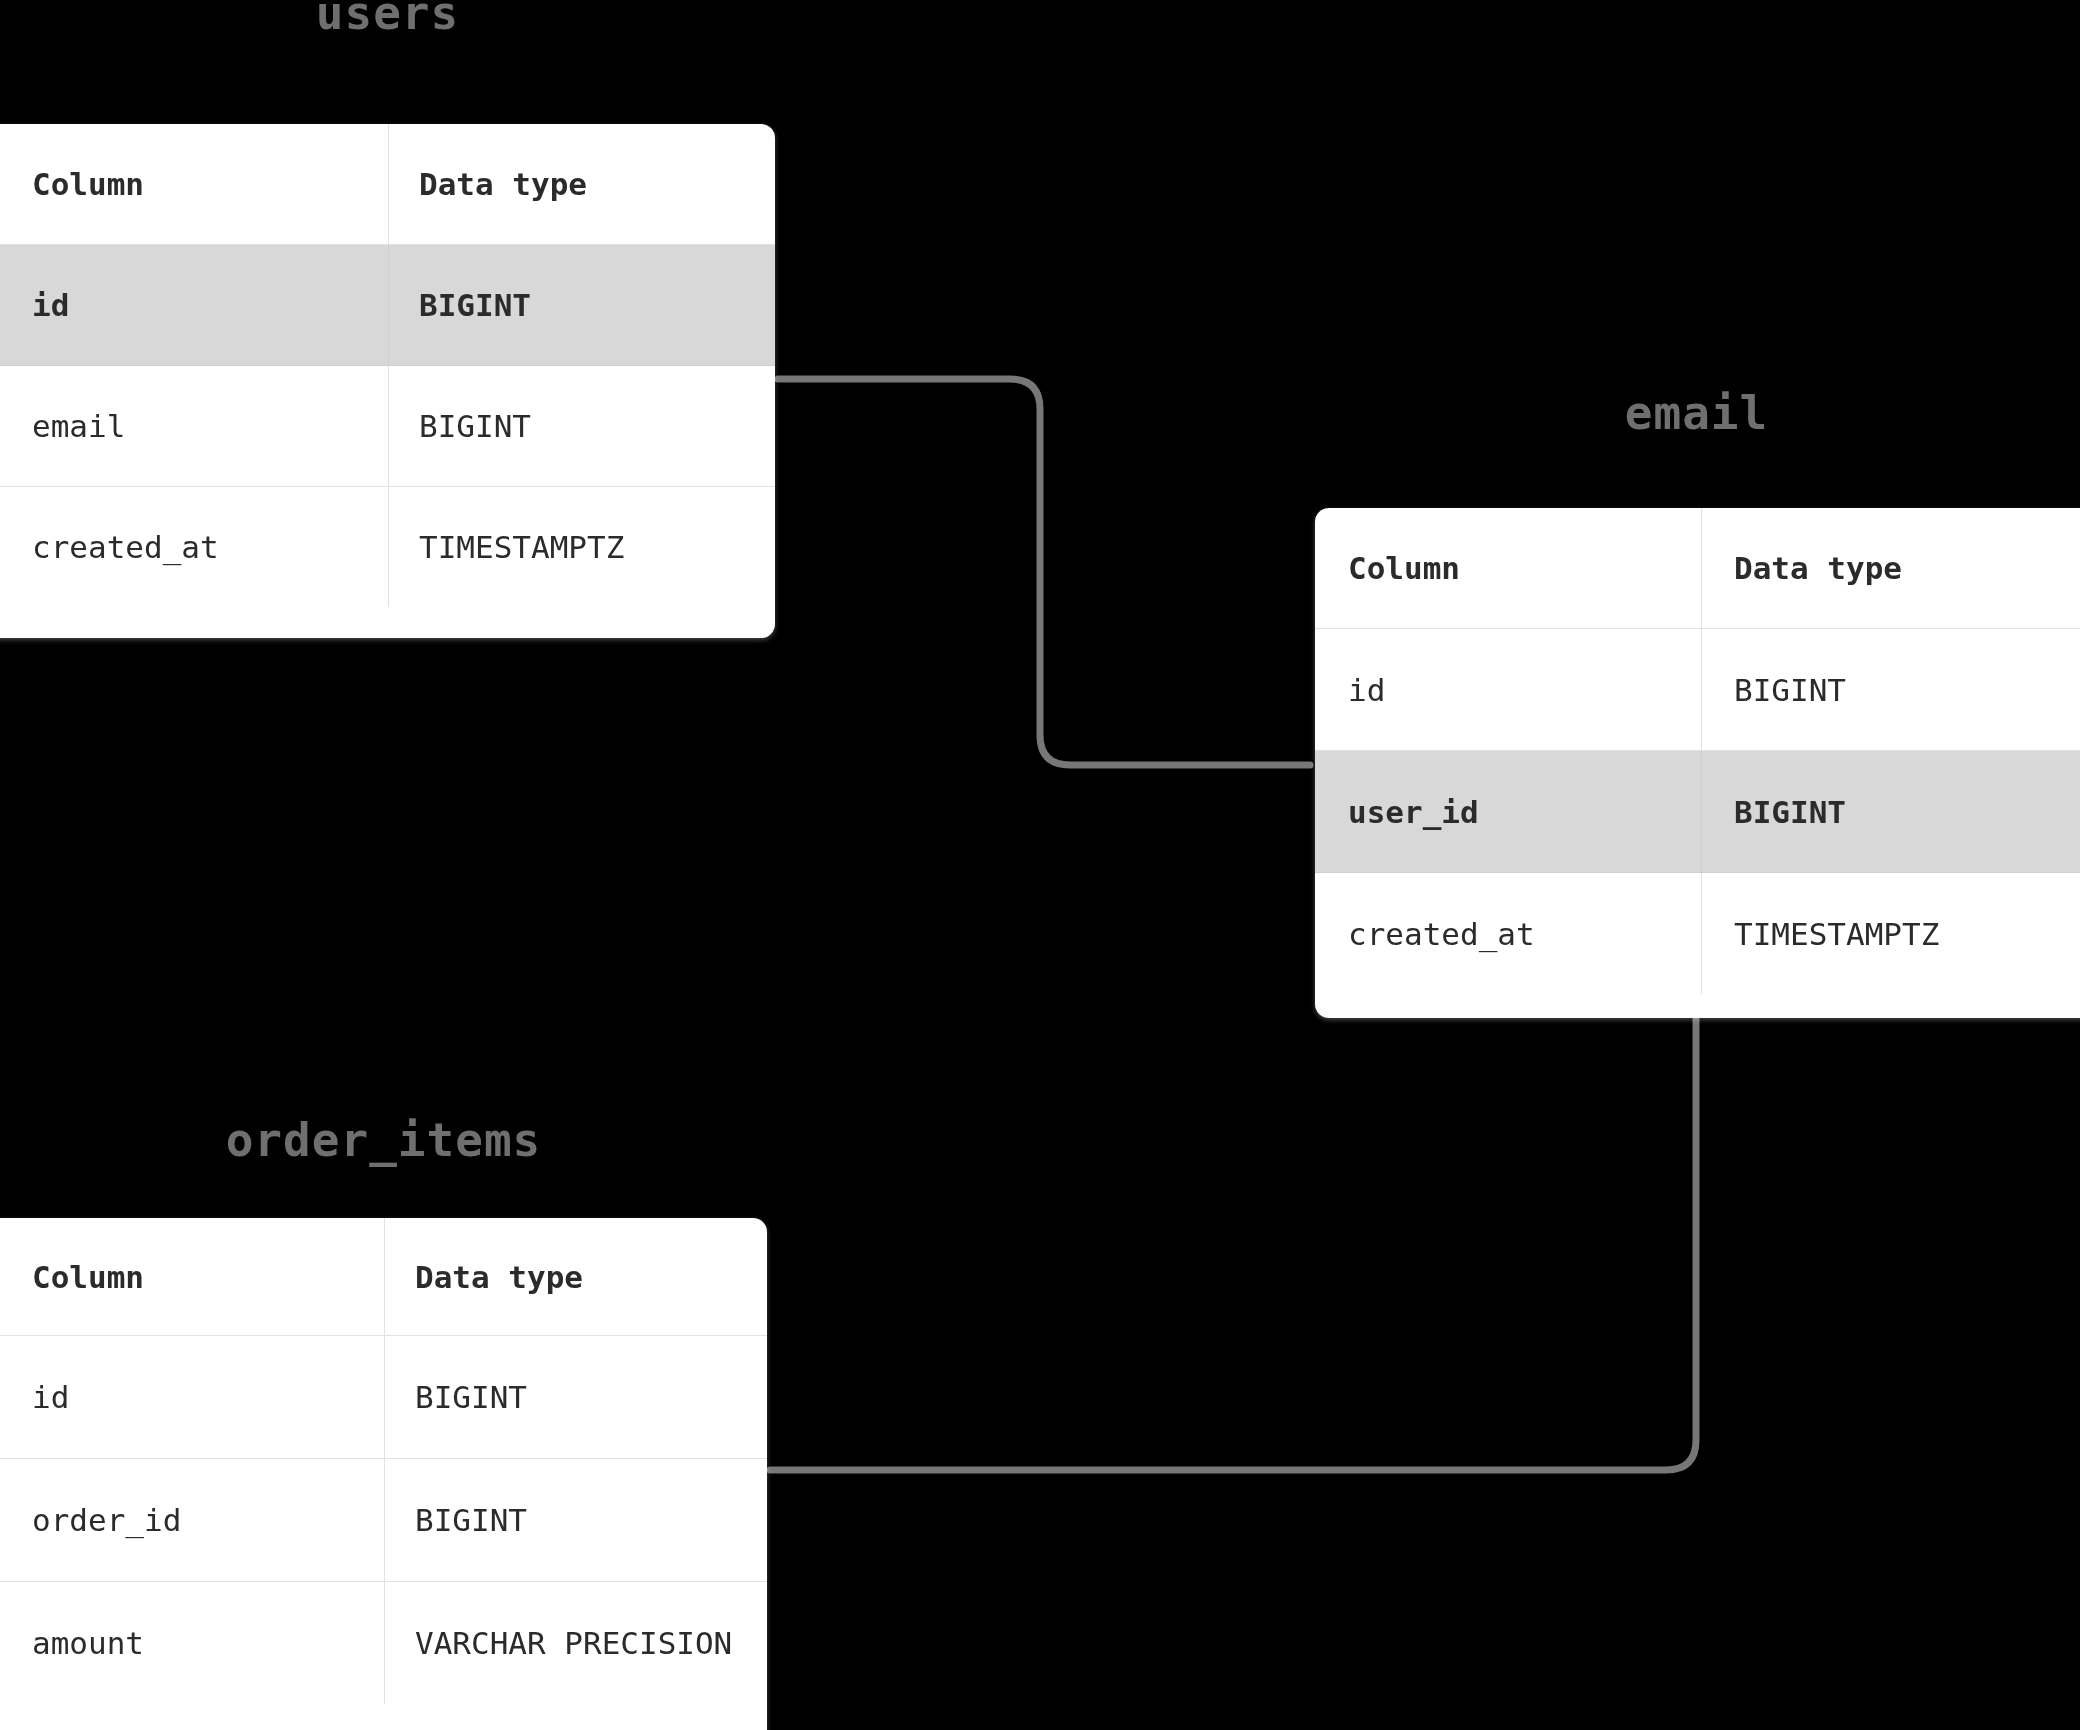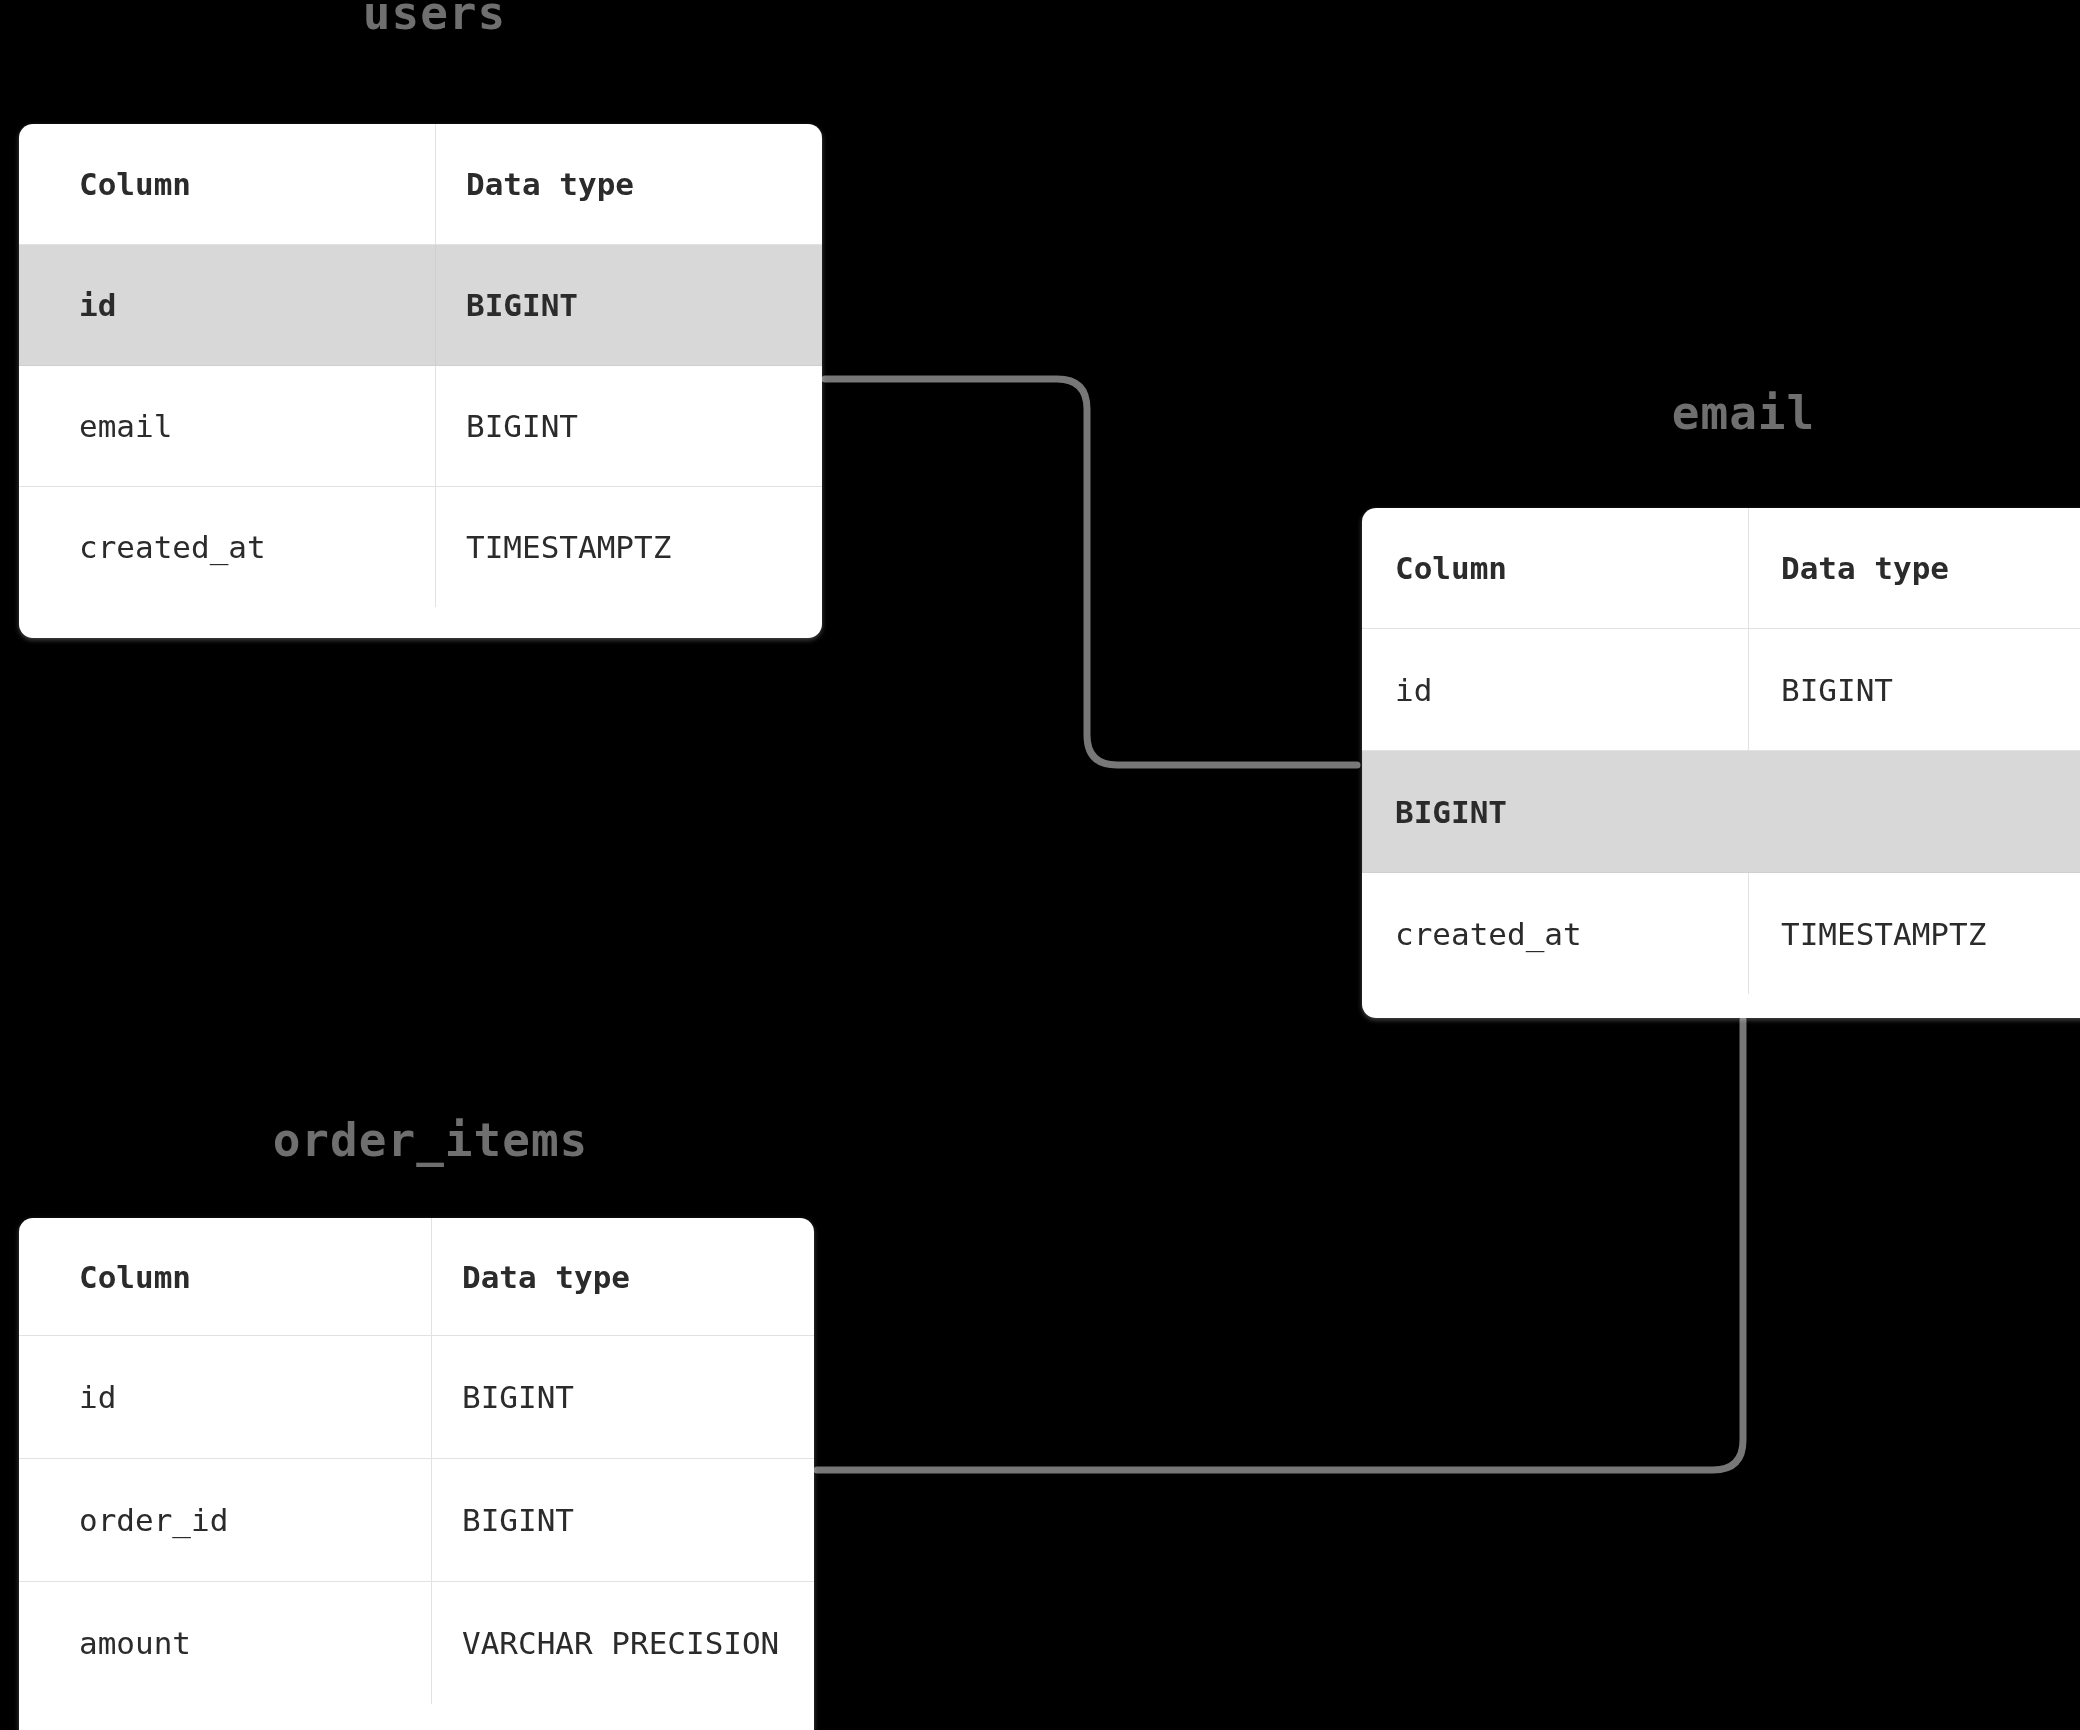--- a/index.html
+++ b/index.html
@@ -13,21 +13,20 @@
     position: relative;
     overflow: hidden;
     font-family: "DejaVu Sans Mono", "Liberation Mono", monospace;
   }
 
   #canvas {
     position: absolute;
     inset: 0;
     width: 1898px;
     height: 1730px;
-    margin-left: 47px;
   }
 
   .edges {
     position: absolute;
     left: 0;
     top: 0;
     width: 2080px;
     height: 1730px;
     pointer-events: none;
   }
@@ -166,20 +165,21 @@
         <div class="cell col-name">Column</div>
         <div class="cell col-type">Data type</div>
       </div>
 
       <div class="row">
         <div class="cell col-name">id</div>
         <div class="cell col-type">BIGINT</div>
       </div>
 
       <div class="row highlight">
+        <div class="cell col-name">user_id</div>
         <div class="cell col-type">BIGINT</div>
       </div>
 
       <div class="row">
         <div class="cell col-name">created_at</div>
         <div class="cell col-type">TIMESTAMPTZ</div>
       </div>
 
     </div>
   </div>

